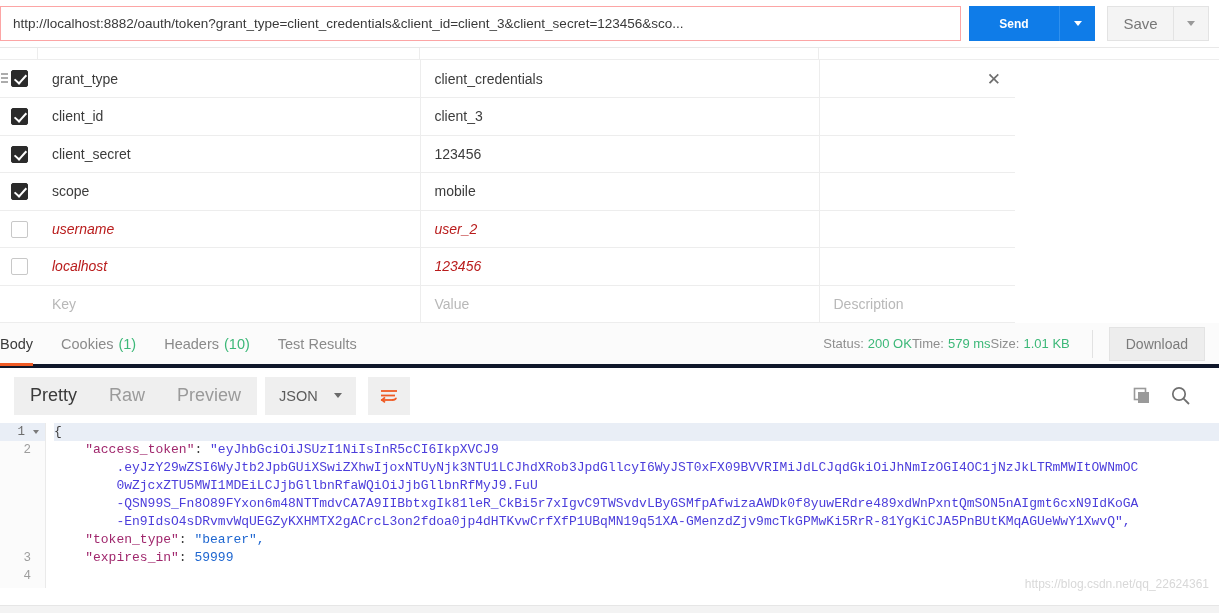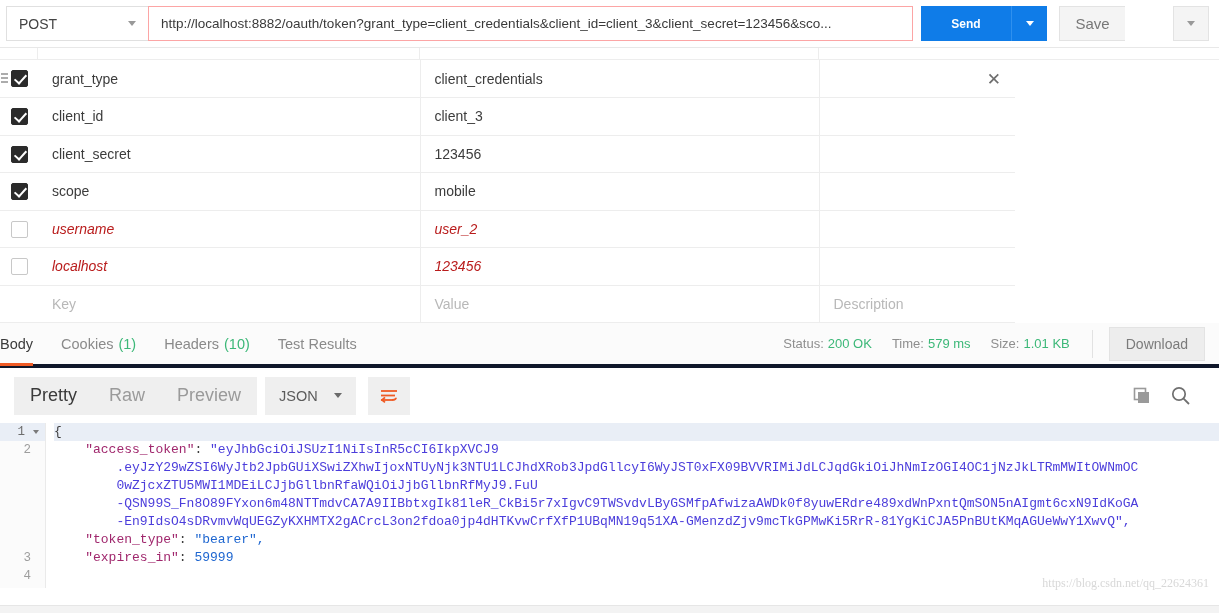--- a/index.html
+++ b/index.html
@@ -53,21 +53,21 @@
     display: flex; align-items: center; justify-content: center;
     font-family: "Liberation Sans", sans-serif;
   }
   .send-caret-btn {
     background: #0f7ce8; width: 36px; border: none;
     border-left: 1px solid #2f90ee;
     display: flex; align-items: center; justify-content: center;
     cursor: pointer;
   }
   .send-caret-btn .caret { border-top-color: #ffffff; }
-  .save-wrap { display: flex; margin: 6px 10px 6px 12px; gap: 48px; }
+  .save-wrap { display: flex; margin: 6px 10px 6px 12px; }
   .save-btn {
     background: #f4f4f4; border: 1px solid #e3e3e3; border-right: none;
     width: 66px; font-size: 15px; color: #777;
     display: flex; align-items: center; justify-content: center;
     cursor: pointer;
   }
   .save-caret-btn {
     background: #f4f4f4; border: 1px solid #e3e3e3;
     width: 36px; display: flex; align-items: center; justify-content: center;
     cursor: pointer;
@@ -135,21 +135,21 @@
     position: relative;
   }
   .rtab.active { color: #3b3b3b; }
   .rtab.active::after {
     content: ""; position: absolute; left: 0; right: 14px; bottom: 0;
     height: 3px; background: #ef5b25;
   }
   .rtab .cnt { color: #3cb878; margin-left: 5px; }
   .resp-spacer { flex: 1; }
   .resp-meta { display: flex; align-items: center; font-size: 13px; color: #8e8e8e; }
-  .resp-meta .m { margin-left: 20px; }
+  .resp-meta .m { }
   .resp-meta .v { color: #3cb878; margin-left: 4px; }
   .meta-div { width: 1px; height: 28px; background: #e2e2e2; margin: 0 16px 0 22px; }
   .dl-btn {
     background: #ededed; border: 1px solid #e3e3e3; color: #7b7b7b;
     font-size: 14px; padding: 8px 16px; cursor: pointer; margin-right: 14px;
     font-family: "Liberation Sans", sans-serif;
   }
 
   
   .fmtbar {
@@ -202,38 +202,34 @@
   .codeline { height: 18px; white-space: pre; }
   .codeline.hl { background: #e9eef6; }
   .k { color: #a0276d; }
   .s { color: #1e66d0; }
   .str-token { color: #4b3ddb; }
   .p { color: #3d3d3d; }
 
   .watermark {
     position: absolute; right: 10px; bottom: 22px;
     font-size: 12px; color: #d8d8d8;
-    font-family: Liberation Serif, serif;
+    font-family: Liberation Sans, sans-serif;
     pointer-events: none;
   }
   .bottom-strip {
     position: absolute; left: 0; bottom: 0; width: 1219px; height: 8px;
     background: #f3f3f3; border-top: 1px solid #e6e6e6;
   }
 </style>
 </head>
 <body>
 
 <div id="app">
 
   <div class="urlbar">
-    <div class="method-select">
-      <span>POST</span>
-      <span class="caret"></span>
-    </div>
     <div class="url-input" title="http://localhost:8882/oauth/token?grant_type=client_credentials&amp;client_id=client_3&amp;client_secret=123456&amp;sco...">
       <span>http://localhost:8882/oauth/token?grant_type=client_credentials&amp;client_id=client_3&amp;client_secret=123456&amp;sco...</span>
     </div>
     <div class="send-wrap">
       <button class="send-btn">Send</button>
       <div class="send-caret-btn">
         <span class="caret"></span>
       </div>
     </div>
     <div class="save-wrap">

